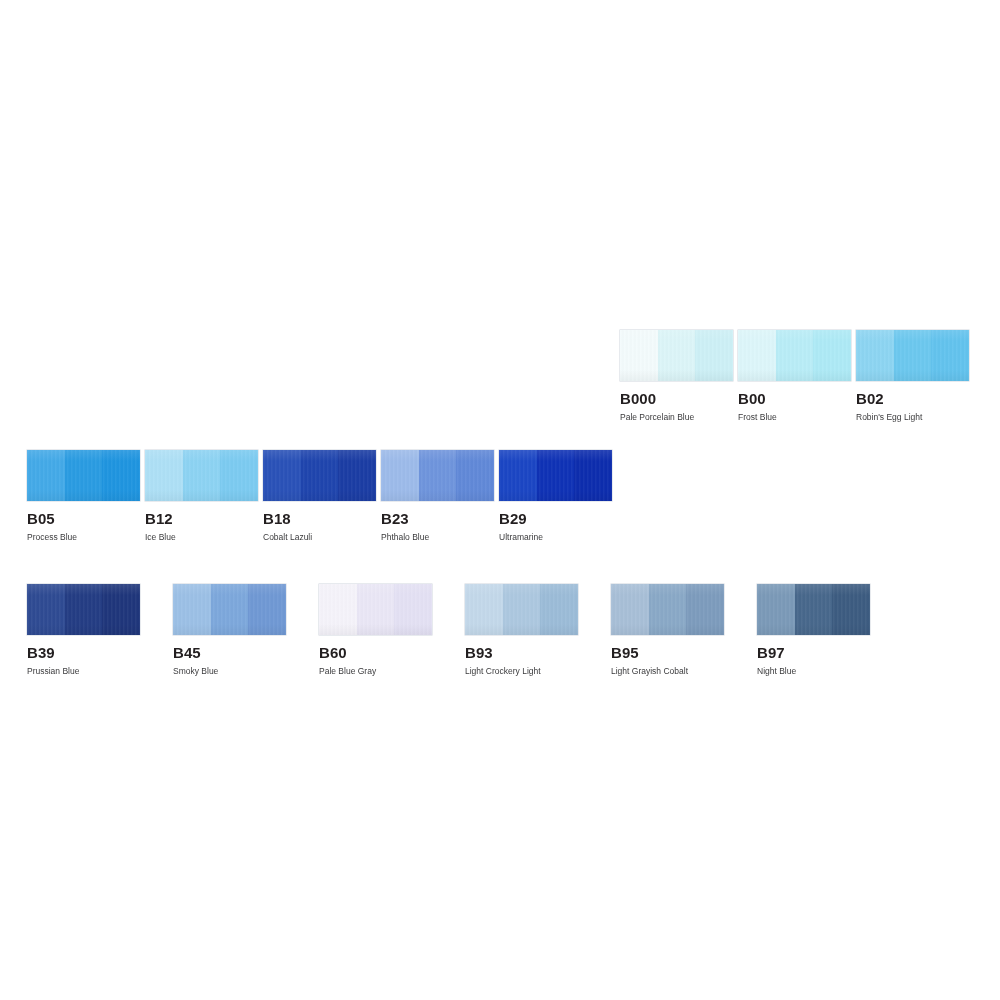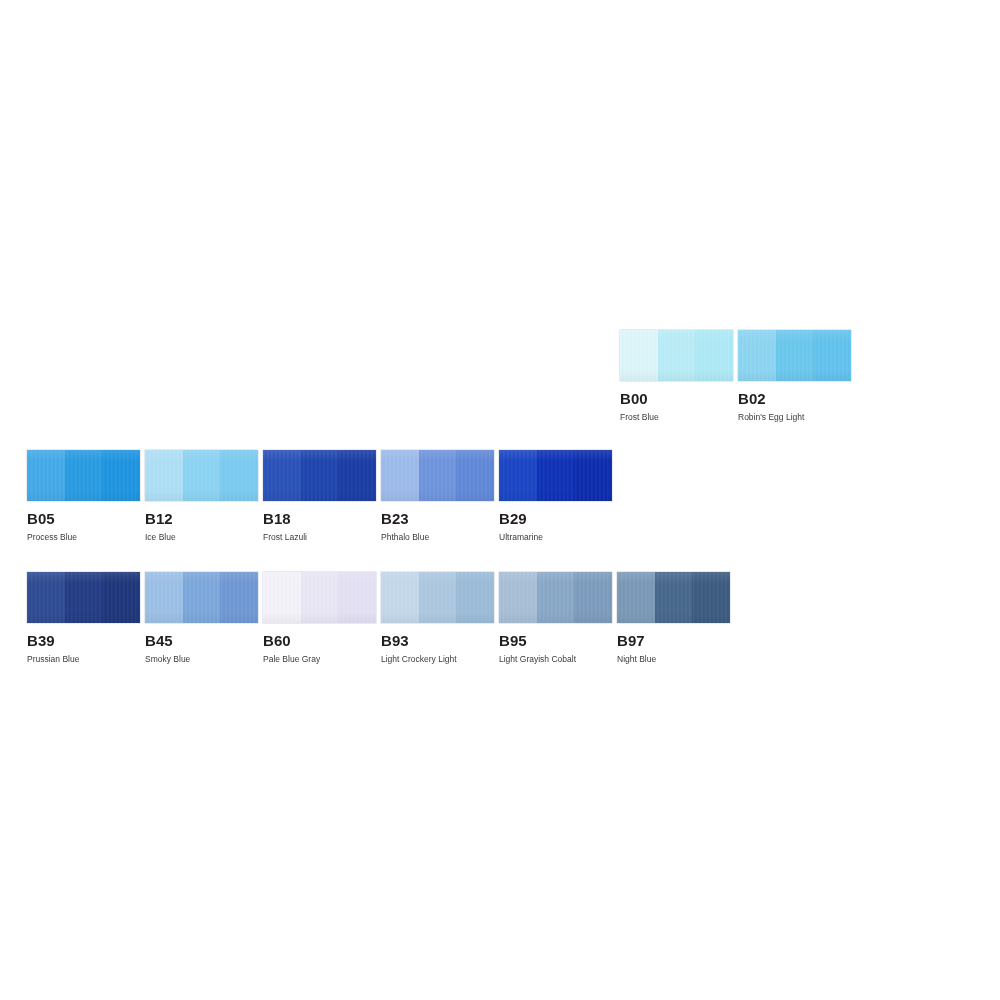--- a/index.html
+++ b/index.html
@@ -26,21 +26,21 @@
 
   .row {
     position: absolute;
     left: 27px;
     display: flex;
     gap: 0px;
   }
 
   .row-0 { top: 330px; left: 620px; }
   .row-1 { top: 450px; }
-  .row-2 { top: 572px; }
+  .row-2 { top: 584px; gap: 28px; }
 
   .cell {
     width: 118px;
     box-sizing: border-box;
     padding-right: 5px;
   }
 
   .swatch {
     width: 113px;
     height: 51px;
@@ -94,20 +94,29 @@
     white-space: nowrap;
   }
 </style>
 </head>
 <body>
 
 <div id="chart">
     <div class="row row-0">
       <div class="cell">
         <div class="swatch">
+          <div class="band" title="#f3fbfc" style="background: rgb(243, 251, 252);"></div>
+          <div class="band" title="#dcf5f8" style="background: rgb(220, 245, 248);"></div>
+          <div class="band" title="#cdf0f6" style="background: rgb(205, 240, 246);"></div>
+        </div>
+        <div class="code">B000</div>
+        <div class="name">Pale Porcelain Blue</div>
+      </div>
+      <div class="cell">
+        <div class="swatch">
           <div class="band" title="#ddf6fa" style="background: rgb(221, 246, 250);"></div>
           <div class="band" title="#b9edf7" style="background: rgb(185, 237, 247);"></div>
           <div class="band" title="#aeeaf6" style="background: rgb(174, 234, 246);"></div>
         </div>
         <div class="code">B00</div>
         <div class="name">Frost Blue</div>
       </div>
       <div class="cell">
         <div class="swatch">
           <div class="band" title="#8dd5f2" style="background: rgb(141, 213, 242);"></div>
@@ -137,21 +146,21 @@
         <div class="code">B12</div>
         <div class="name">Ice Blue</div>
       </div>
       <div class="cell">
         <div class="swatch">
           <div class="band" title="#2a52b8" style="background: rgb(42, 82, 184);"></div>
           <div class="band" title="#1f45ae" style="background: rgb(31, 69, 174);"></div>
           <div class="band" title="#1b3da4" style="background: rgb(27, 61, 164);"></div>
         </div>
         <div class="code">B18</div>
-        <div class="name">Frost Lazuli</div>
+        <div class="name">Cobalt Lazuli</div>
       </div>
       <div class="cell">
         <div class="swatch">
           <div class="band" title="#9dbbea" style="background: rgb(157, 187, 234);"></div>
           <div class="band" title="#6f95dd" style="background: rgb(111, 149, 221);"></div>
           <div class="band" title="#6189d8" style="background: rgb(97, 137, 216);"></div>
         </div>
         <div class="code">B23</div>
         <div class="name">Phthalo Blue</div>
       </div>

